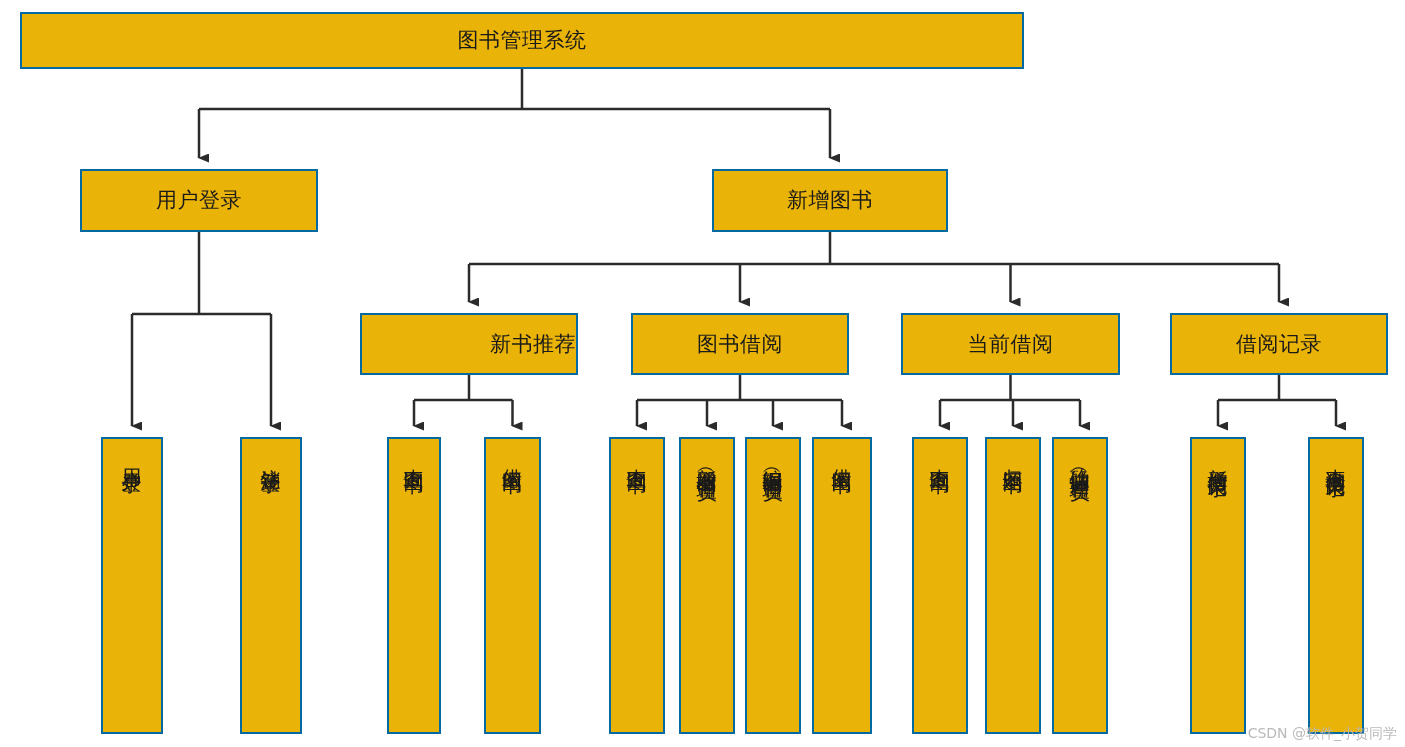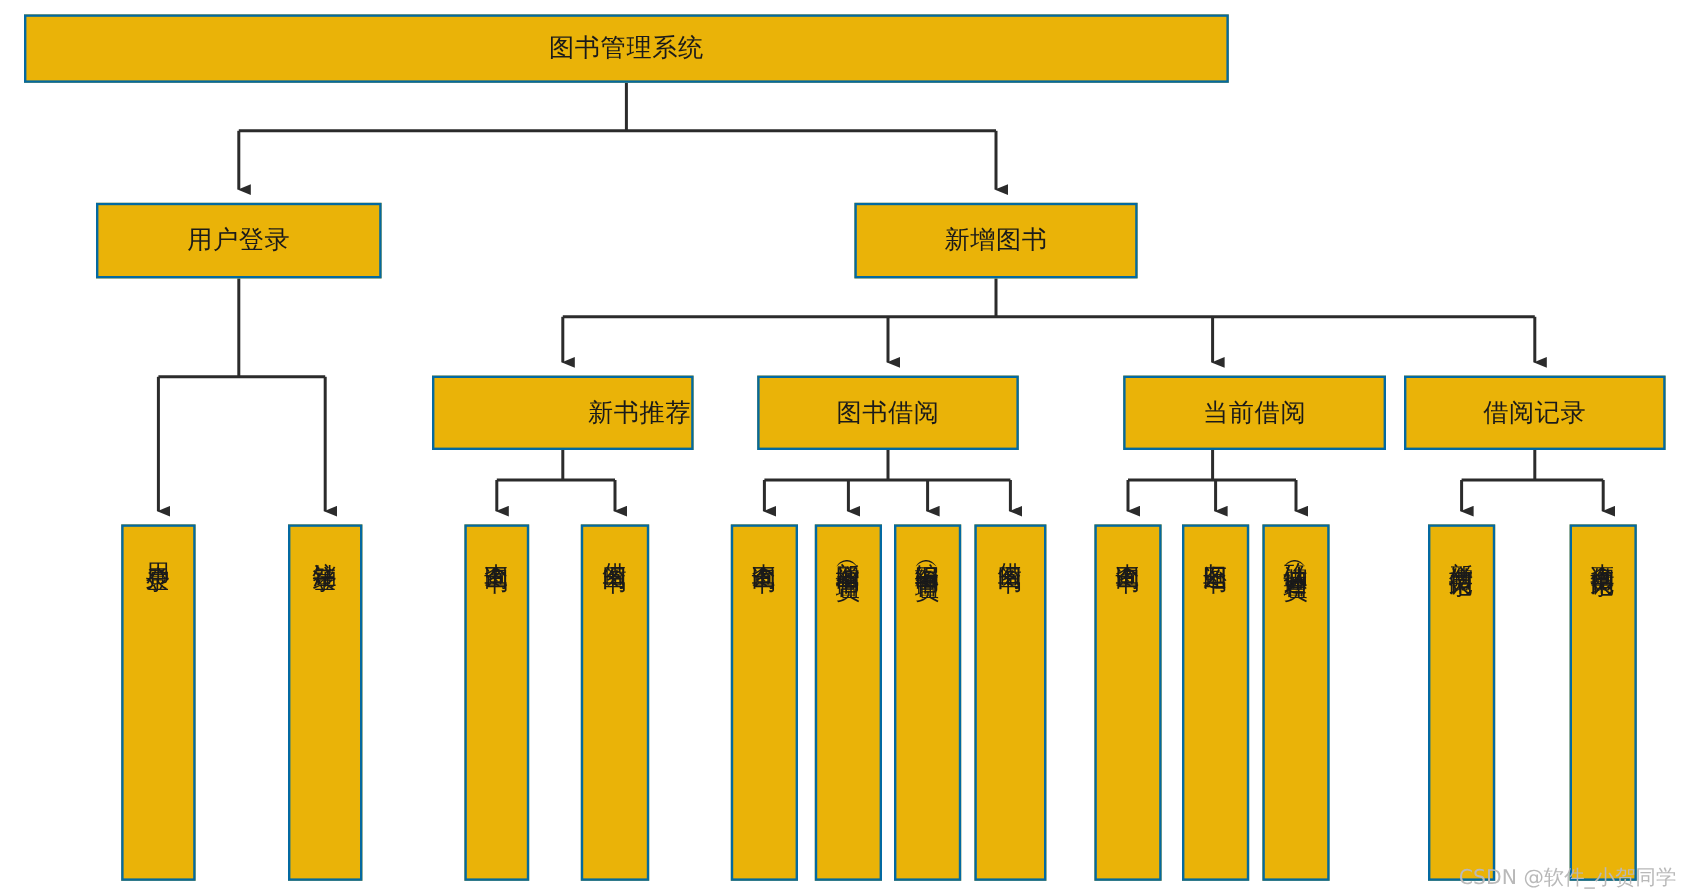--- a/index.html
+++ b/index.html
@@ -56,21 +56,21 @@
     text-orientation: upright;
     font-size: 20px;
     letter-spacing: 2px;
     line-height: 1;
     white-space: nowrap;
   }
   .watermark {
     position: absolute;
     right: 8px;
     bottom: 4px;
-    font-size: 17px;
+    font-size: 14px;
     color: #b9b9b9;
     z-index: 5;
     white-space: nowrap;
     font-family: "DejaVu Sans", "Liberation Sans", sans-serif;
   }
 </style>
 </head>
 <body>
 
 <div id="canvas">
@@ -127,21 +127,21 @@
       </div>
       <div class="node horiz" id="node-bookmgmt" style="left: 712px; top: 169px; width: 236px; height: 63px;">
         <span class="lbl">新增图书</span>
       </div>
       <div class="node horiz" id="node-newbook" style="left: 360px; top: 313px; width: 218px; height: 62px; justify-content: flex-end;">
         <span class="lbl">新书推荐</span>
       </div>
       <div class="node horiz" id="node-borrow" style="left: 631px; top: 313px; width: 218px; height: 62px; align-items: center;">
         <span class="lbl">图书借阅</span>
       </div>
-      <div class="node horiz" id="node-current" style="left: 901px; top: 313px; width: 219px; height: 62px; margin-left: 35px;">
+      <div class="node horiz" id="node-current" style="left: 901px; top: 313px; width: 219px; height: 62px;">
         <span class="lbl">当前借阅</span>
       </div>
       <div class="node horiz" id="node-records" style="left: 1170px; top: 313px; width: 218px; height: 62px;">
         <span class="lbl">借阅记录</span>
       </div>
       <div class="node vert" id="node-l_login" style="left: 101px; top: 437px; width: 62px; height: 297px;">
         <span class="lbl">用户登录</span>
       </div>
       <div class="node vert" id="node-l_logout" style="left: 240px; top: 437px; width: 62px; height: 297px;">
         <span class="lbl">注销登录</span>

